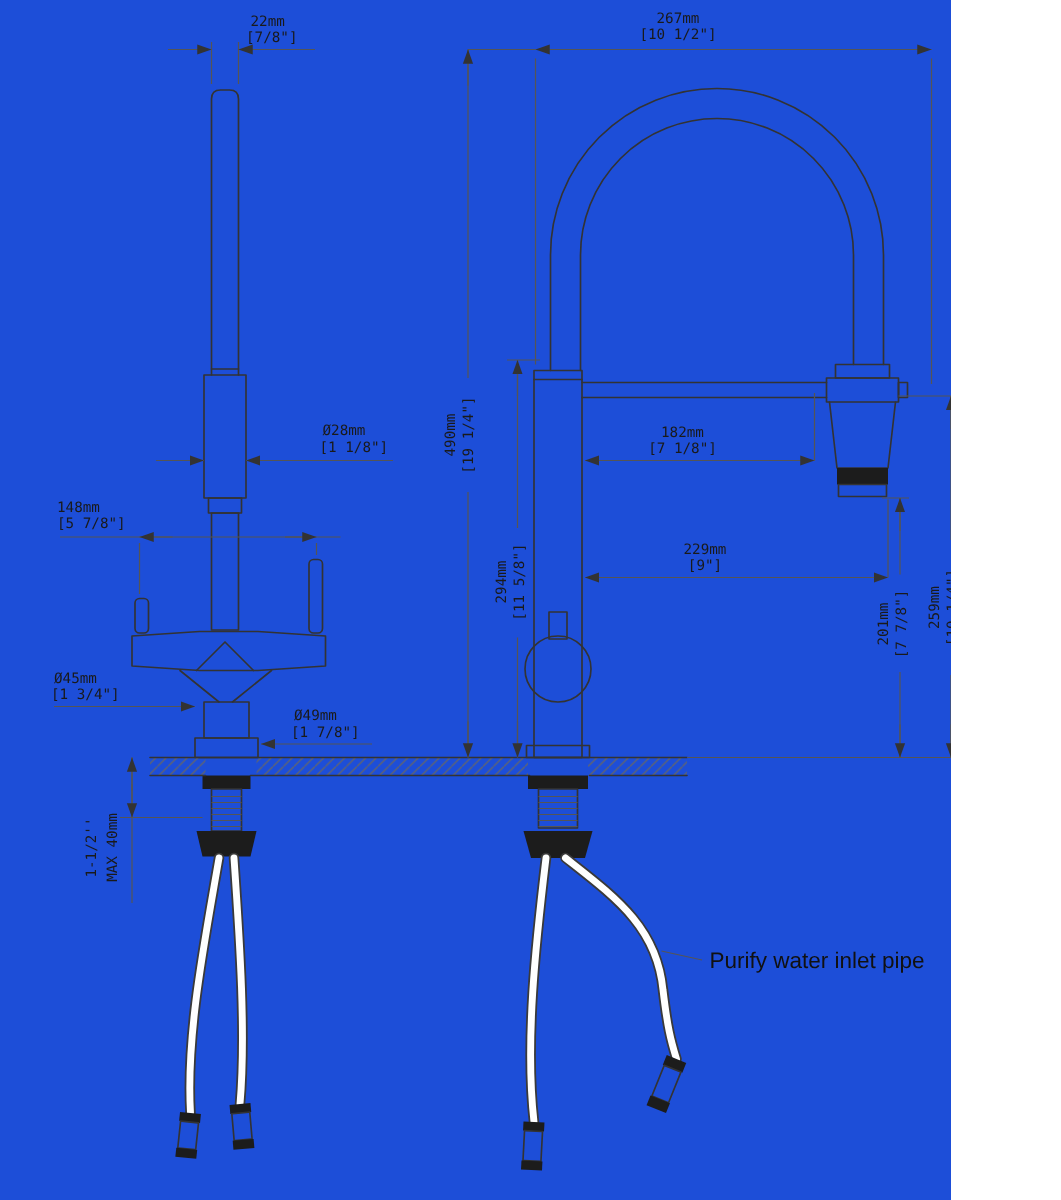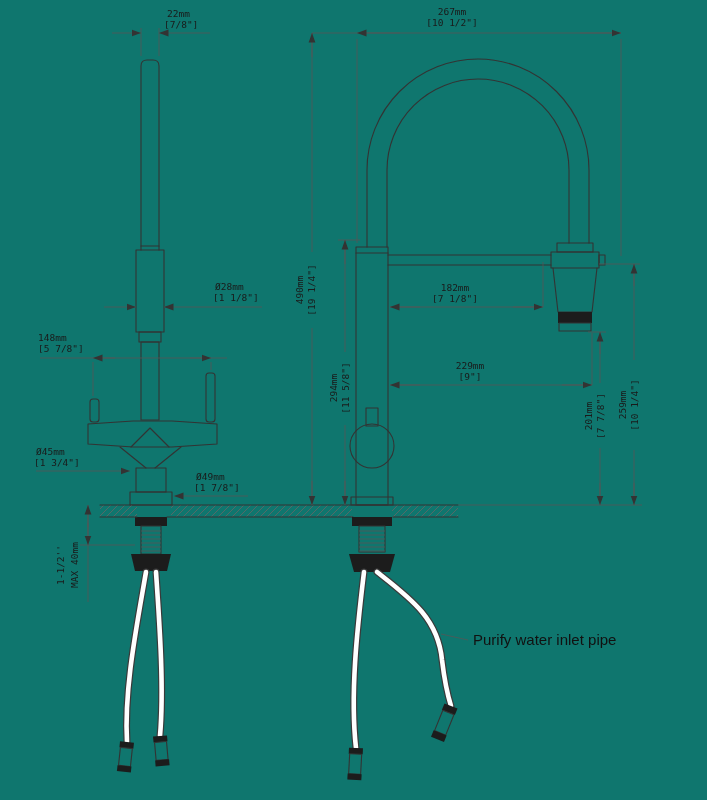--- a/index.html
+++ b/index.html
@@ -1,17 +1,17 @@
 <!DOCTYPE html>
 <html><head>
 <meta charset="utf-8">
 <style>
   html,body{margin:0;padding:0;background:#fff;}
   .canvas{
-    width:707px;height:800px;background:#0f766e;position:relative;overflow:hidden;
+    width:634px;height:800px;background:#1d4ed8;position:relative;overflow:hidden;
     font-family:"DejaVu Sans Mono", monospace;
   }
   svg{display:block;}
   .part{stroke:#333;stroke-width:1.1;fill:none;stroke-linejoin:round;stroke-linecap:round;}
   .pfill{fill:#1c1c1c;stroke:none;}
   .dimline{stroke:#555;stroke-width:0.8;fill:none;}
   .hose-o{stroke:#3a3a3a;stroke-width:7;fill:none;stroke-linecap:round;}
   .hose-i{stroke:#ffffff;stroke-width:4.6;fill:none;stroke-linecap:round;}
   .dimtext{font:9.5px "DejaVu Sans Mono", monospace;fill:#1a1a1a;}
   .biglabel{font:15px "Liberation Sans", sans-serif;fill:#111;}

